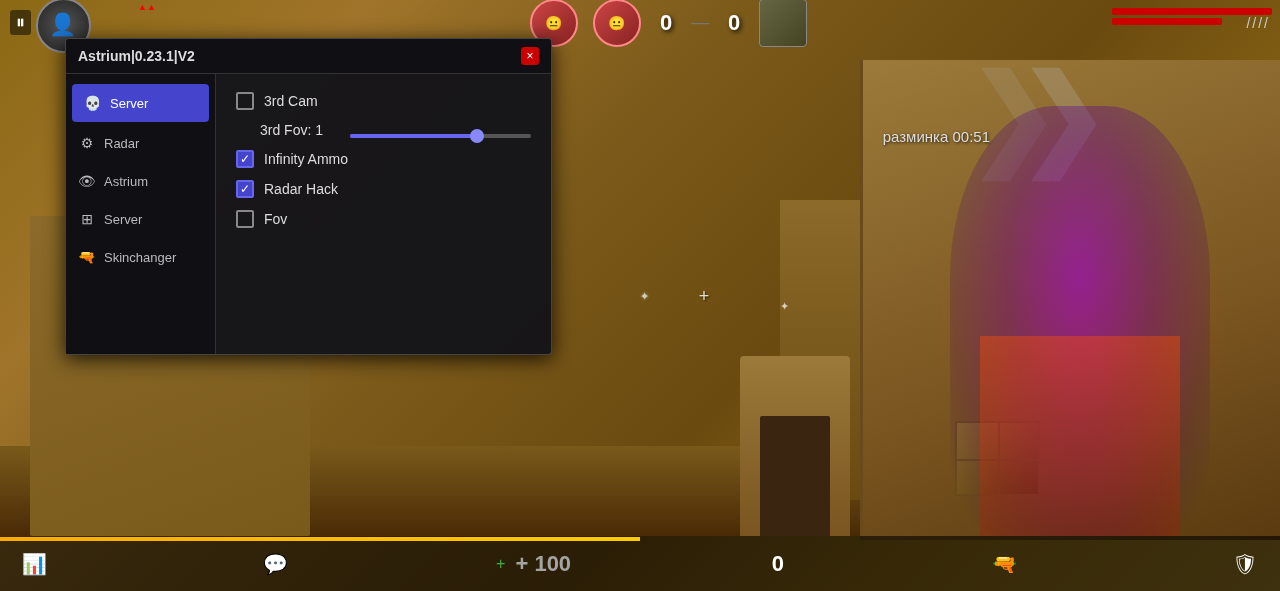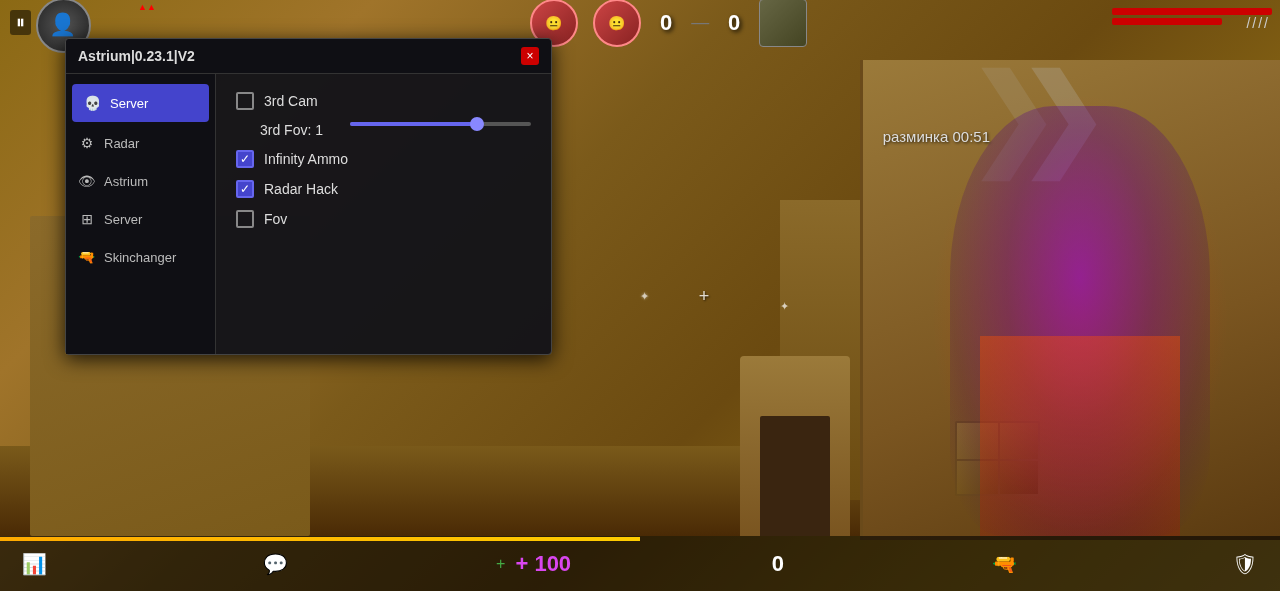--- a/index.html
+++ b/index.html
@@ -249,21 +249,21 @@
     }
 
     .cb-label {
       color: #ddd;
       font-size: 14px;
     }
 
     
     .slider-row {
       display: flex;
-      align-items: flex-start;
+      align-items: flex-end;
       gap: 10px;
       padding: 6px 4px 6px 28px;
     }
 
     .slider-label {
       color: #ddd;
       font-size: 14px;
       min-width: 80px;
     }
 
@@ -437,21 +437,21 @@
 
 <div class="hud-bottom">
   <div class="hud-btn">
     <span>📊</span>
   </div>
   <div class="hud-btn">
     <span>💬</span>
   </div>
   <div class="health-ammo-center">
     <span style="color:#4a4;font-size:16px;">+</span>
-    <span style="font-size:22px;font-weight:bold;color:#d946ef;">+ 100</span>
+    <span style="font-size:22px;font-weight:bold;color:#a3a3a3;">+ 100</span>
   </div>
   <div style="font-size:22px;font-weight:bold;color:white;">0</div>
   <div class="hud-btn">
     <span>🔫</span>
   </div>
   <div class="hud-btn">
     <span>🛡</span>
   </div>
 </div>
 

